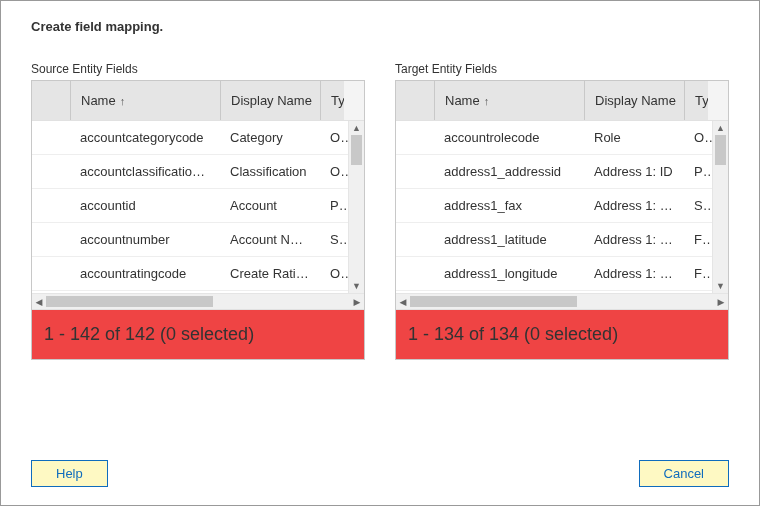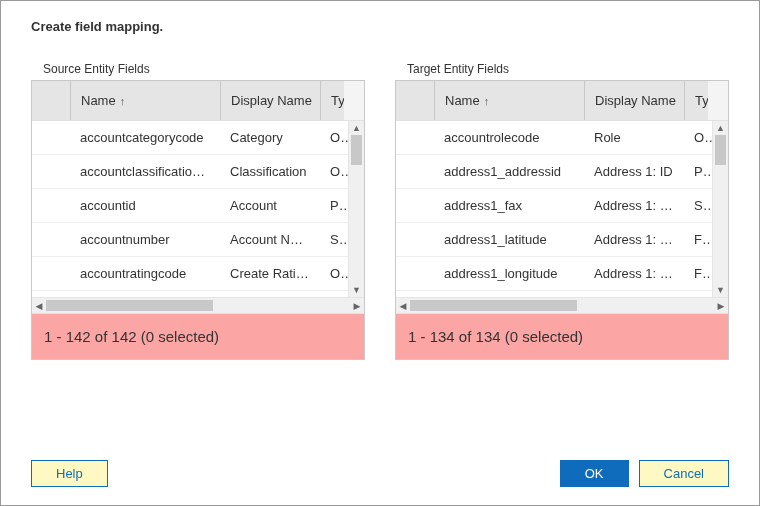--- a/index.html
+++ b/index.html
@@ -31,21 +31,20 @@
   .columns {
     display: flex;
     gap: 30px;
     padding: 20px 30px 0 30px;
   }
   .column { flex: 1; min-width: 0; }
   .panel-label {
     font-size: 12px;
     color: #333;
     margin-bottom: 4px;
-    margin-left: 12px;
   }
   .grid {
     border: 1px solid #c8c8c8;
     background: #fff;
     width: 100%;
     height: 280px;
     display: flex;
     flex-direction: column;
     overflow: hidden;
   }
@@ -134,25 +133,25 @@
   }
   .hscroll .htrack {
     flex:1;height:100%;position:relative;
   }
   .hscroll .hthumb {
     position:absolute;left:0;top:2px;bottom:2px;width:55%;
     background:#c8c8c8;
   }
   .grid-footer {
     padding: 14px 12px;
-    font-size: 15px;
+    font-size: 18px;
     color: #333;
     border-top: 1px solid #e1e1e1;
     flex-shrink: 0;
-    background:#fca5a5;
+    background:#ef4444;
   }
   .button-bar {
     position: absolute;
     left: 0; right: 0; bottom: 0;
     padding: 12px 30px 18px 30px;
     display: flex;
     align-items: center;
     background:#fff;
   }
   .btn {
@@ -304,16 +303,15 @@
       <div class="grid-footer">1 - 134 of 134 (0 selected)</div>
     </div>
   </div>
 
 </div>
 
 <div class="button-bar">
   <button class="btn">Help</button>
   <div class="spacer"></div>
   <div class="btn-group">
-    <button class="btn primary">OK</button>
     <button class="btn">Cancel</button>
   </div>
 </div>
 
 </body></html>

